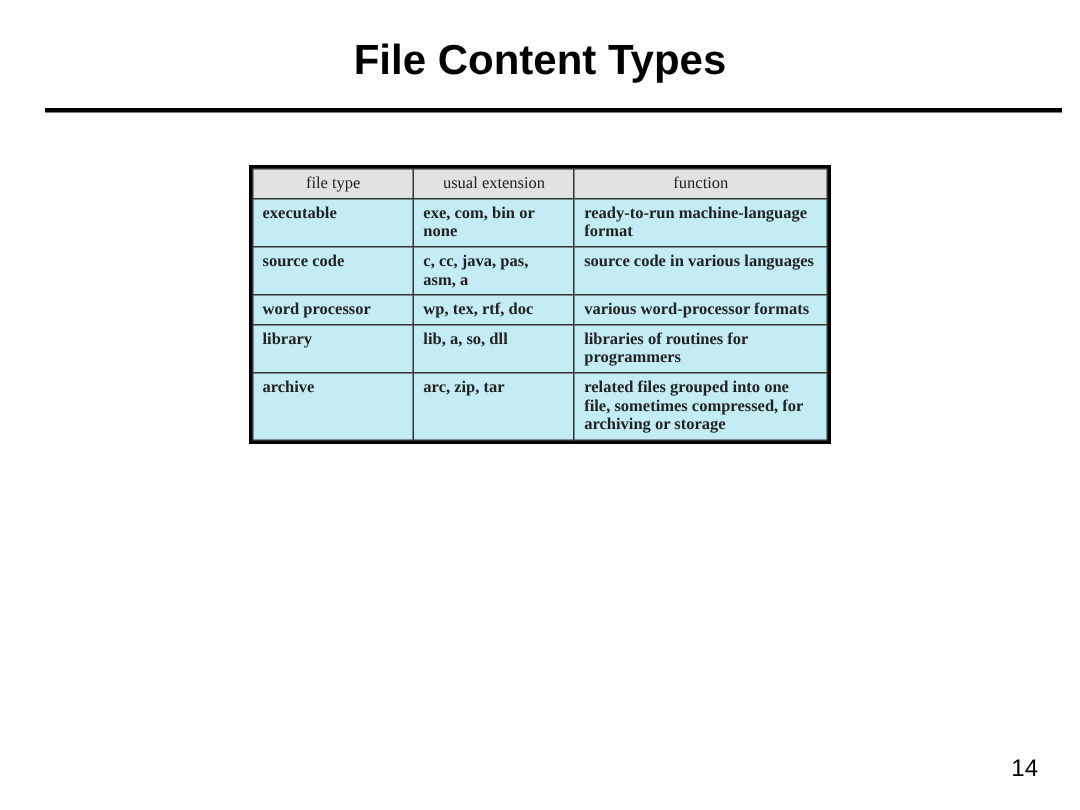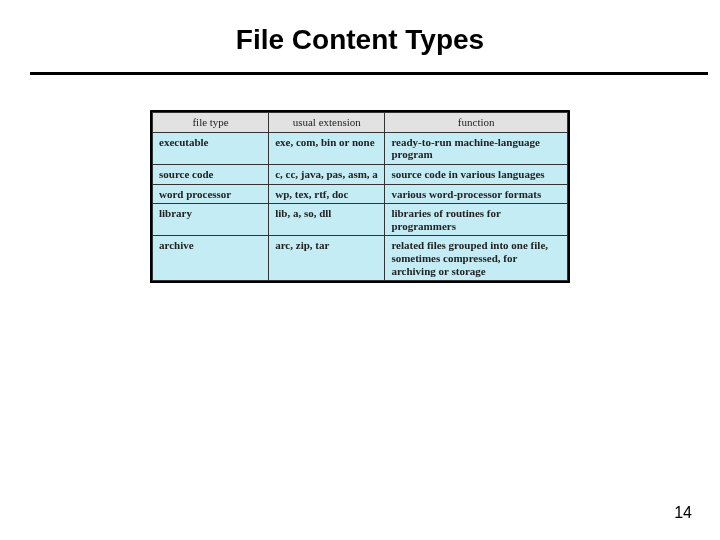--- a/index.html
+++ b/index.html
@@ -34,21 +34,21 @@
     left: 30px;
     right: 12px;
     height: 0;
     border-top: 3px solid #000;
   }
   .table-wrap {
     position: absolute;
     top: 110px;
     left: 50%;
     transform: translateX(-50%);
-    width: 420px;
+    width: 388px;
     border: 2px solid #000;
     background: #c3ecf5;
     box-sizing: border-box;
   }
   table {
     width: 100%;
     border-collapse: collapse;
     table-layout: fixed;
     font-size: 11px;
     line-height: 1.15;
@@ -97,21 +97,21 @@
         <tr>
           <th>file type</th>
           <th>usual extension</th>
           <th>function</th>
         </tr>
       </thead>
       <tbody>
         <tr>
           <td>executable</td>
           <td>exe, com, bin or none</td>
-          <td>ready-to-run machine-language program</td>
+          <td>ready-to-run machine-language format</td>
         </tr>
         <tr>
           <td>source code</td>
           <td>c, cc, java, pas, asm, a</td>
           <td>source code in various languages</td>
         </tr>
         <tr>
           <td>word processor</td>
           <td>wp, tex, rtf, doc</td>
           <td>various word-processor formats</td>

